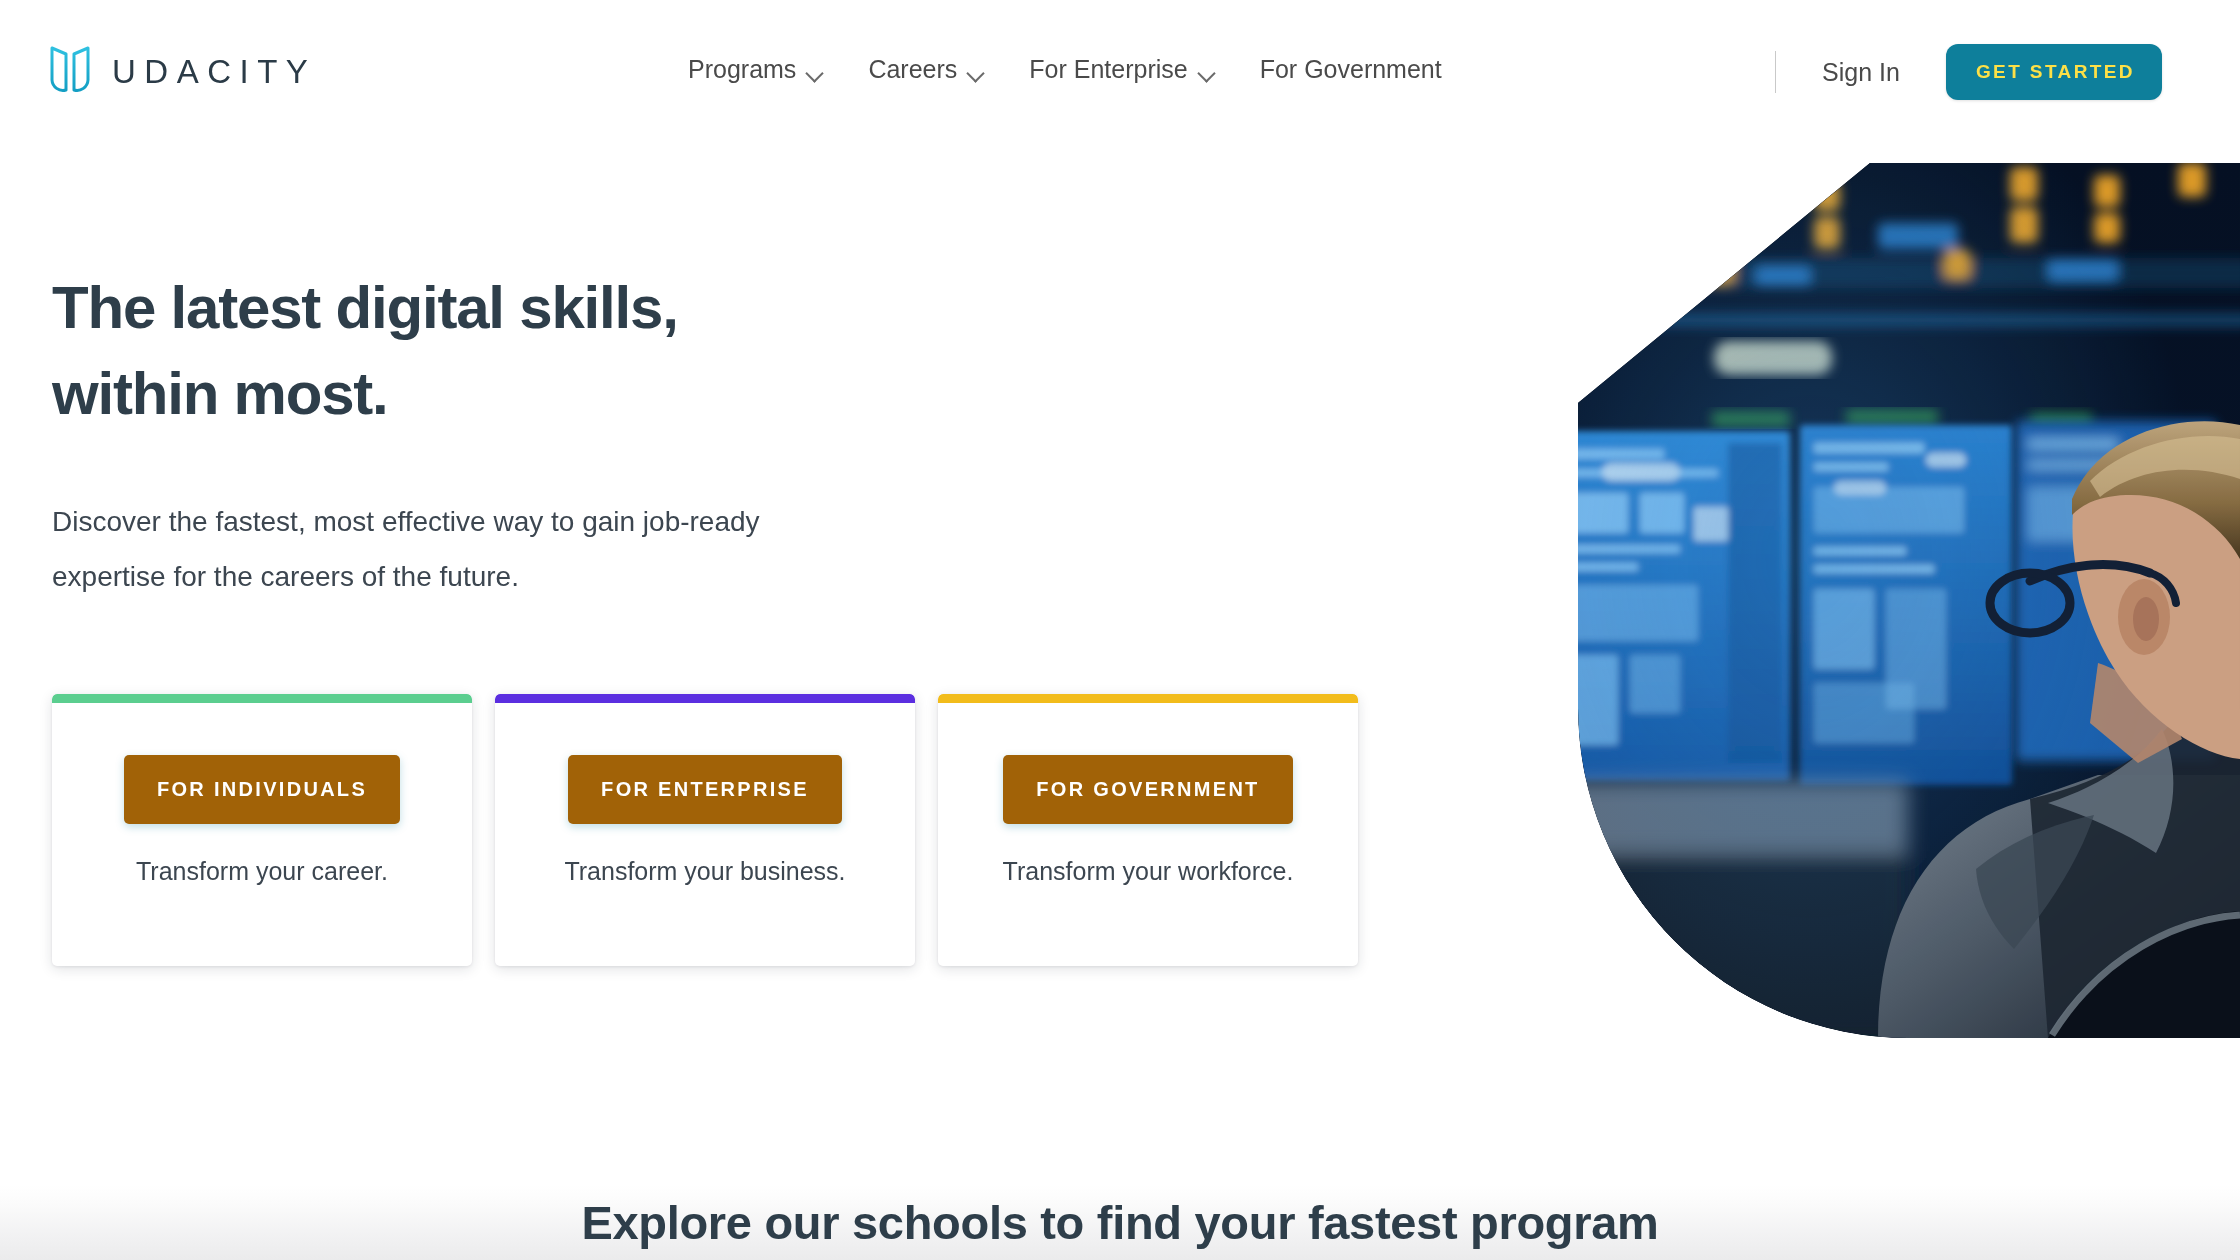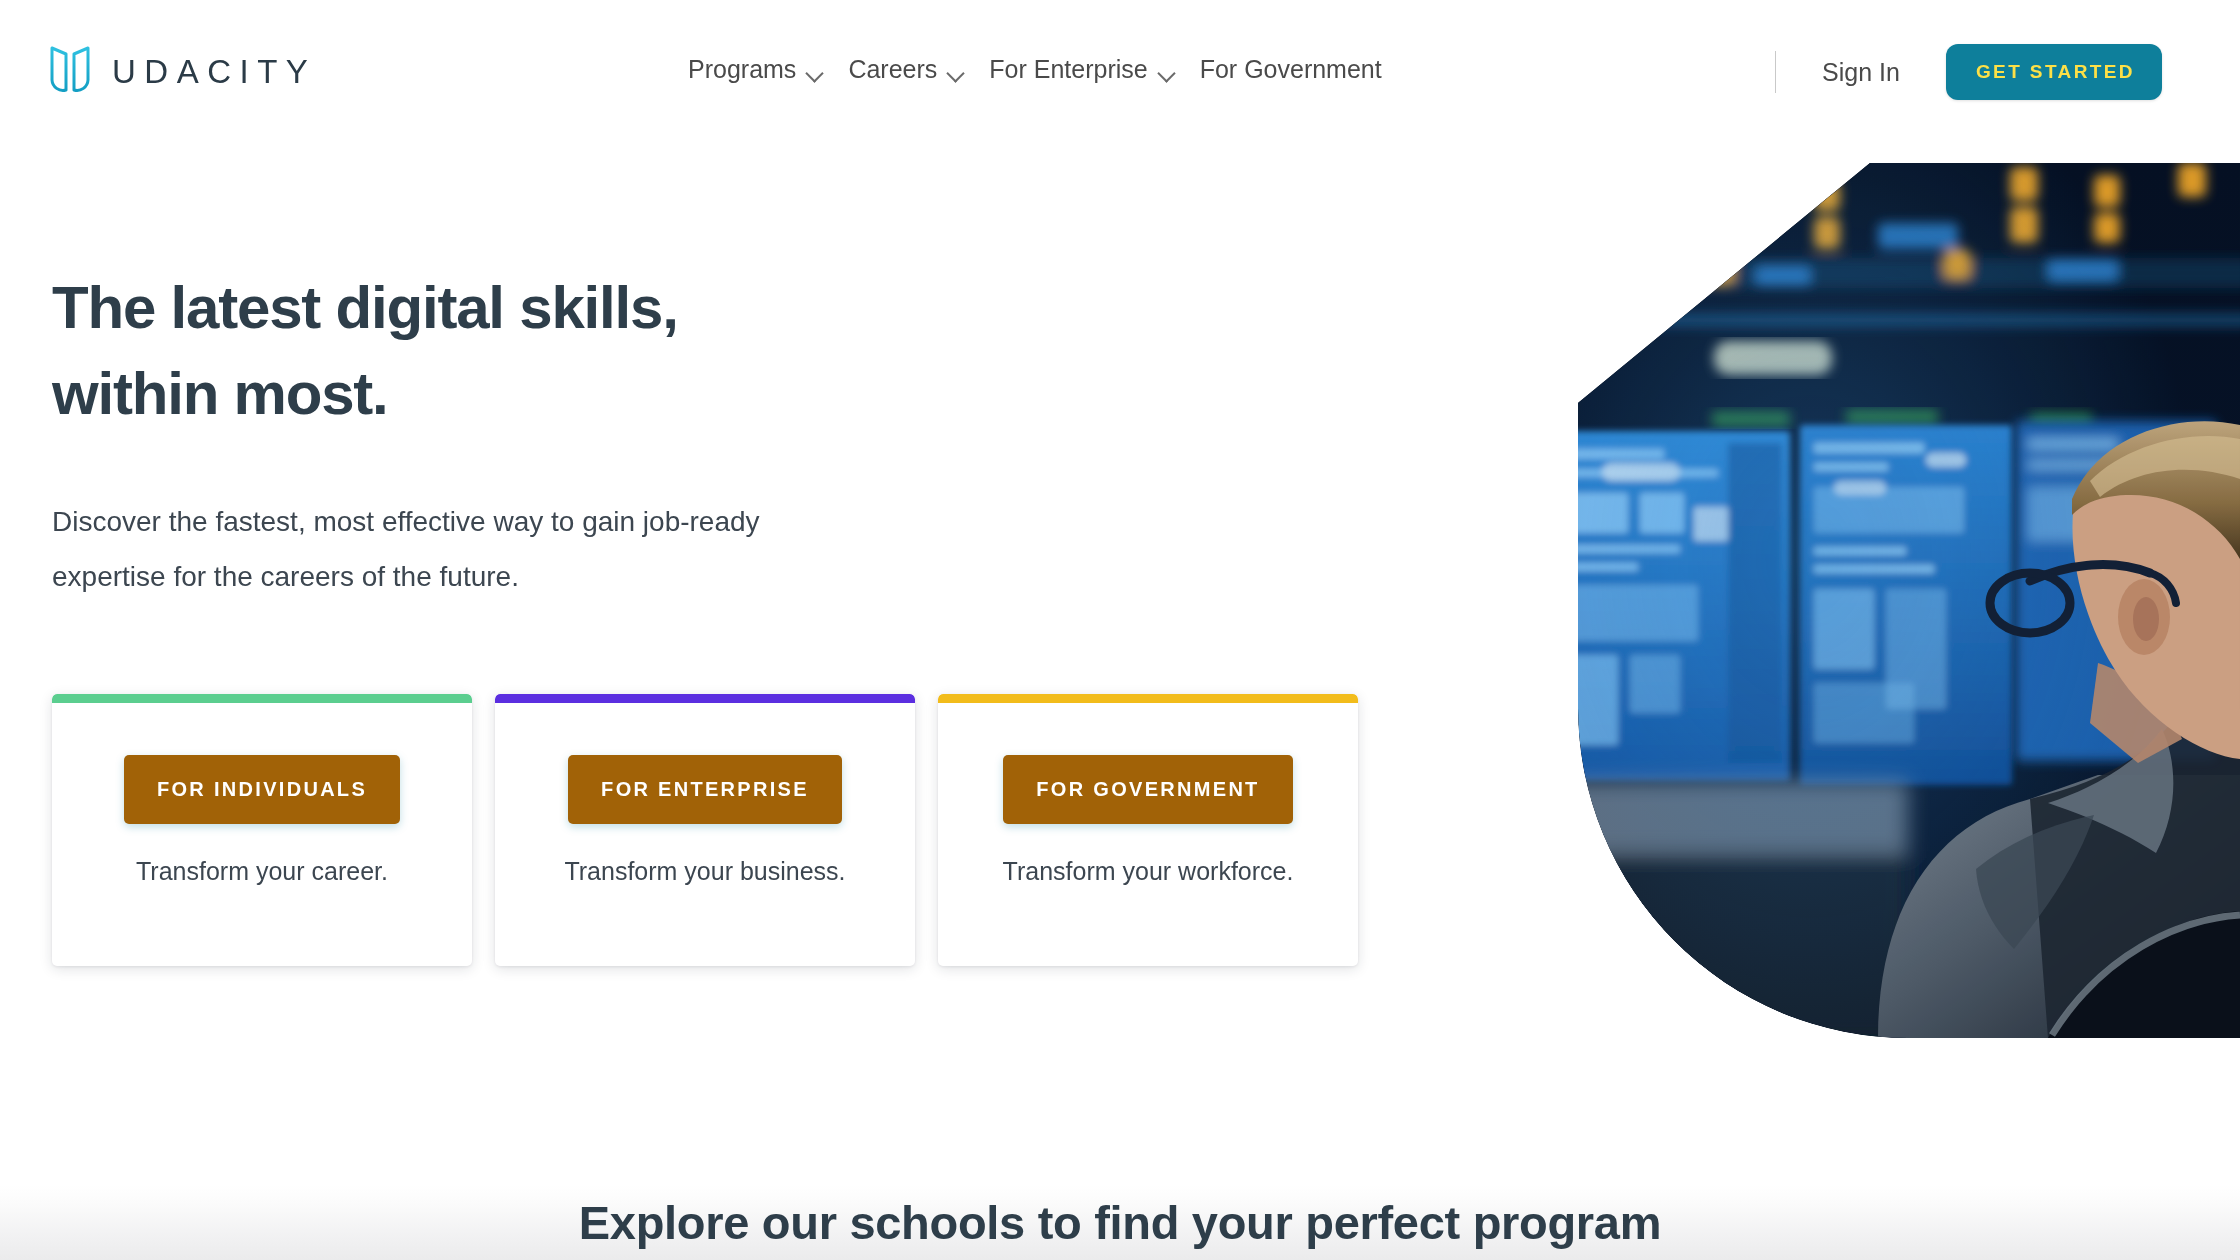--- a/index.html
+++ b/index.html
@@ -81,21 +81,21 @@
     white-space: nowrap;
     font-family: "Liberation Sans", sans-serif;
   }
 
   .nav-center {
     position: absolute;
     left: 688px;
     top: 55px;
     display: flex;
     align-items: center;
-    gap: 24px;
+    gap: 44px;
   }
   .nav-item {
     display: flex;
     align-items: center;
     gap: 11px;
     font-size: 25px;
     color: #4a4a4a;
     white-space: nowrap;
     cursor: pointer;
   }
@@ -471,15 +471,15 @@
     </div>
 
     <div class="card">
       <div class="card-top" style="background:#f2bc1b"></div>
       <button class="card-btn">FOR GOVERNMENT</button>
       <div class="card-caption">Transform your workforce.</div>
     </div>
 
   </div>
 
-  <div class="section-title">Explore our schools to find your perfect program</div>
+  <div class="section-title">Explore our schools to find your fastest program</div>
 
 </div>
 
 </body></html>

